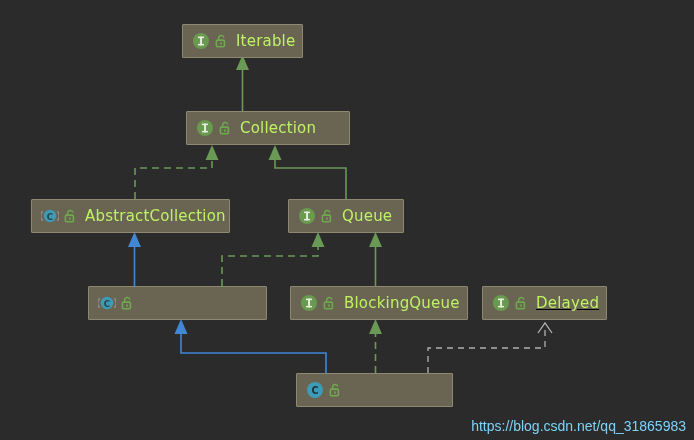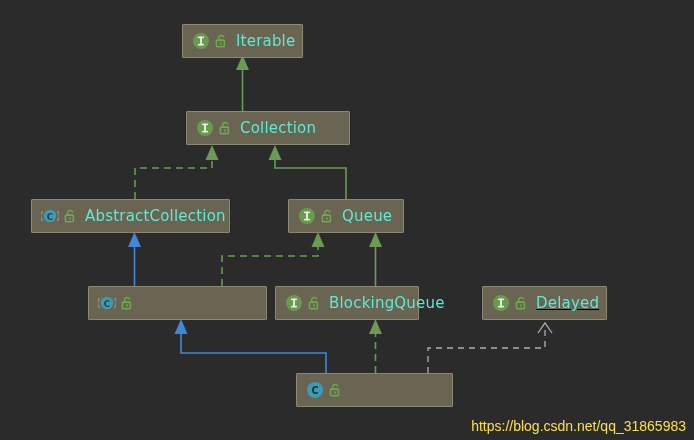--- a/index.html
+++ b/index.html
@@ -30,21 +30,21 @@
     display: flex;
     align-items: center;
     background: #6a6553;
     border: 1px solid #8d8872;
     border-radius: 1px;
     padding: 0 12px 0 9px;
     height: 34px;
     z-index: 5;
   }
   .node-label {
-    color: #5eead4;
+    color: #bef264;
     font-size: 15px;
     letter-spacing: 0.2px;
     white-space: nowrap;
     margin-left: 8px;
   }
   .icon-wrap {
     display: flex;
     align-items: center;
     flex: 0 0 auto;
   }
@@ -59,21 +59,21 @@
     width: 14px;
     height: 16px;
     margin-left: 4px;
     flex: 0 0 auto;
   }
   .lock-icon svg { display: block; }
   .watermark {
     position: absolute;
     right: 8px;
     bottom: 6px;
-    color: #fde047;
+    color: #7dd3fc;
     font-size: 14px;
     font-family: "Liberation Sans", sans-serif;
     z-index: 6;
   }
 </style>
 </head>
 <body>
 
 <div id="canvas">
 
@@ -222,21 +222,21 @@
     </span>
     <span class="lock-icon">
       <svg viewBox="0 0 14 16" width="14" height="16">
         <path d="M4.6 7.2 V5.0 a2.7 2.7 0 0 1 5.3 -0.5" fill="none" stroke="#6fa84f" stroke-width="1.5"></path>
         <rect x="2.4" y="7.1" width="8.0" height="6.6" rx="1.1" fill="none" stroke="#6fa84f" stroke-width="1.6"></rect>
         <rect x="6.2" y="9.3" width="1.5" height="2.5" fill="#6fa84f"></rect>
       </svg>
     </span>
   </div>
 
-  <div class="node" style="left:275px; top:286px; width:144px;">
+  <div class="node" style="left:290px; top:286px; width:178px;">
     <span class="icon-wrap">
       <span class="type-icon">
         <svg viewBox="0 0 18 18" width="18" height="18">
           <circle cx="9" cy="9" r="8" fill="#6a9a4f"></circle>
           <rect x="8.1" y="4.6" width="1.9" height="8.8" fill="#e8efe2"></rect>
           <rect x="6" y="4.6" width="6" height="1.5" fill="#e8efe2"></rect>
           <rect x="6" y="11.9" width="6" height="1.5" fill="#e8efe2"></rect>
         </svg>
       </span>
     </span>

